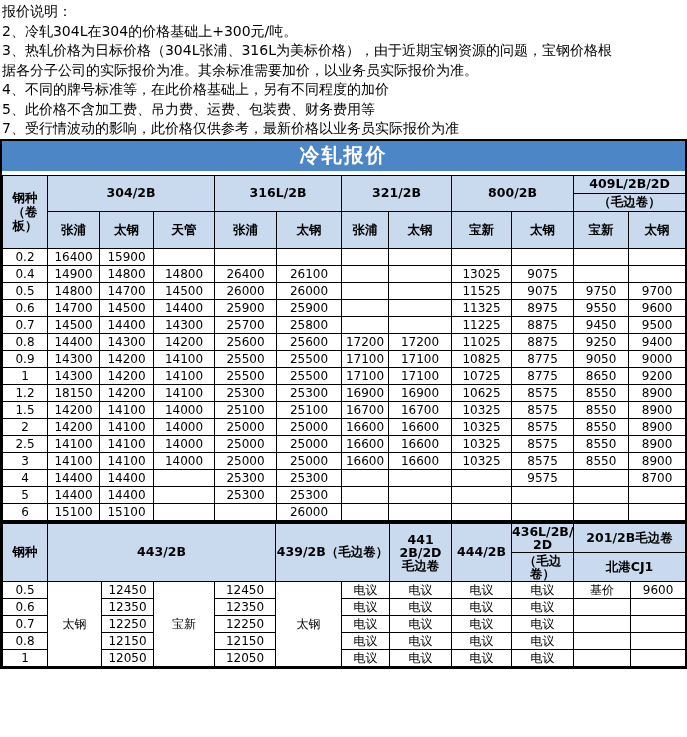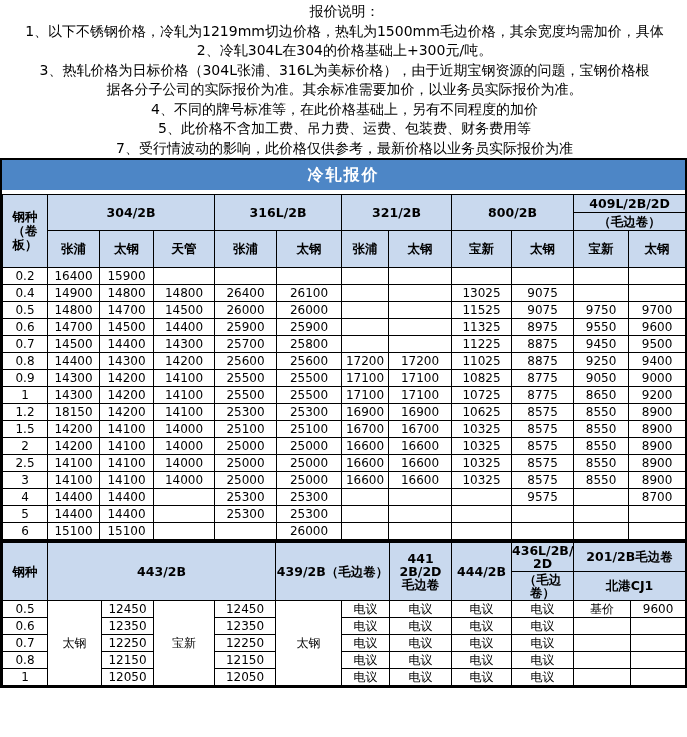--- a/index.html
+++ b/index.html
@@ -1,24 +1,24 @@
 <!DOCTYPE html>
 <html><head>
 <meta charset="utf-8">
 <style>
   html,body{margin:0;padding:0;background:#fff;}
   body{width:687px;font-family:"DejaVu Sans","Liberation Sans",sans-serif;color:#000;}
 
   
-  .notes{padding:2px 0 0 2px;text-align:center;}
+  .notes{padding:2px 0 0 2px;}
   .note-line{font-size:14px;line-height:19.5px;white-space:nowrap;overflow:hidden;}
 
   
   .sheet{width:687px;box-sizing:border-box;border:2px solid #000;background:#fff;}
-  .title-bar{height:30px;background:#4D86C6;color:#fff;font-weight:bold;font-size:16px;
+  .title-bar{height:30px;background:#4D86C6;color:#fff;font-weight:bold;font-size:20px;
              display:flex;align-items:center;justify-content:center;letter-spacing:2px;}
   .title-gap{height:4px;background:#fff;}
 
   table{border-collapse:collapse;table-layout:fixed;width:683px;}
   th,td{border:1px solid #000;padding:0;text-align:center;vertical-align:middle;
         overflow:hidden;font-size:12px;line-height:14px;}
   th{background:#C9D9EE;font-weight:bold;font-size:12.5px;}
   td{background:#fff;height:16px;}
 
   .hr1 th{height:17px;}
@@ -29,21 +29,20 @@
   .t2 .h2r1 th{height:28px;}
   .t2 .h2r2 th{height:28px;}
   .pre{white-space:pre-line;line-height:13px;}
   .divider{height:2px;background:#000;}
 </style>
 </head>
 <body>
 
 <div class="notes">
     <div class="note-line">报价说明：</div>
-    <div class="note-line">1、以下不锈钢价格，冷轧为1219mm切边价格，热轧为1500mm毛边价格，其余宽度均需加价，具体</div>
     <div class="note-line">2、冷轧304L在304的价格基础上+300元/吨。</div>
     <div class="note-line">3、热轧价格为日标价格（304L张浦、316L为美标价格），由于近期宝钢资源的问题，宝钢价格根</div>
     <div class="note-line">据各分子公司的实际报价为准。其余标准需要加价，以业务员实际报价为准。</div>
     <div class="note-line">4、不同的牌号标准等，在此价格基础上，另有不同程度的加价</div>
     <div class="note-line">5、此价格不含加工费、吊力费、运费、包装费、财务费用等</div>
     <div class="note-line">7、受行情波动的影响，此价格仅供参考，最新价格以业务员实际报价为准</div>
   </div>
 
 <div class="sheet">
 

